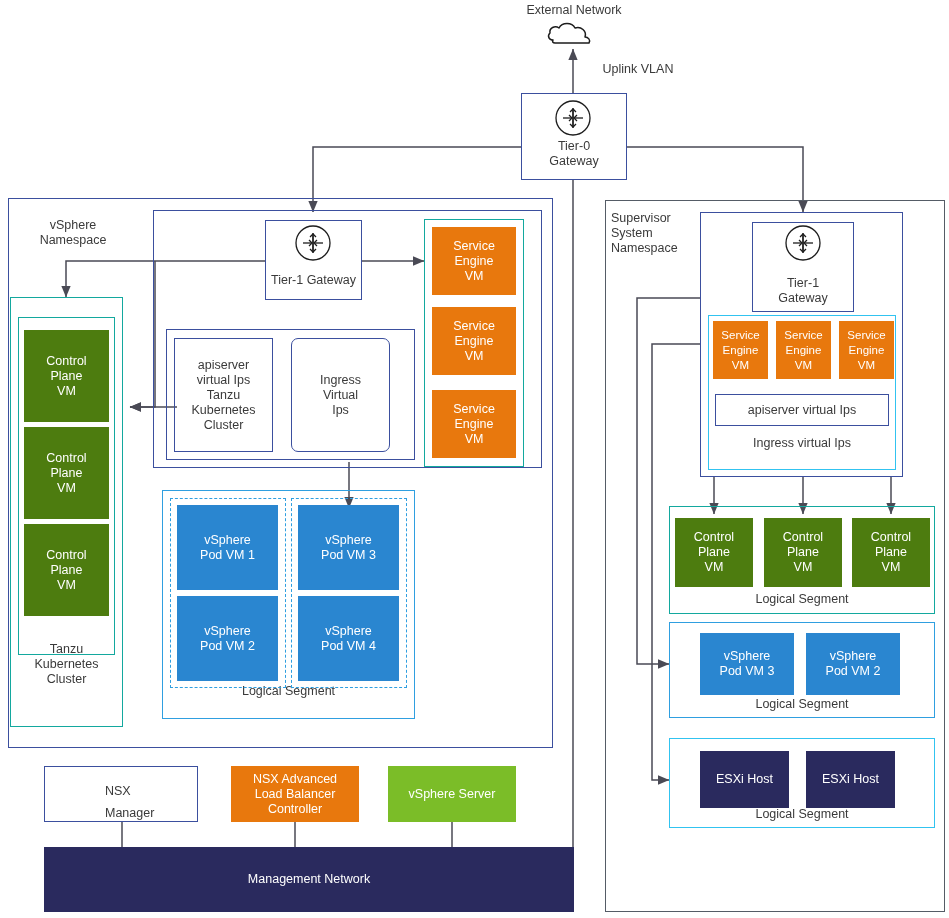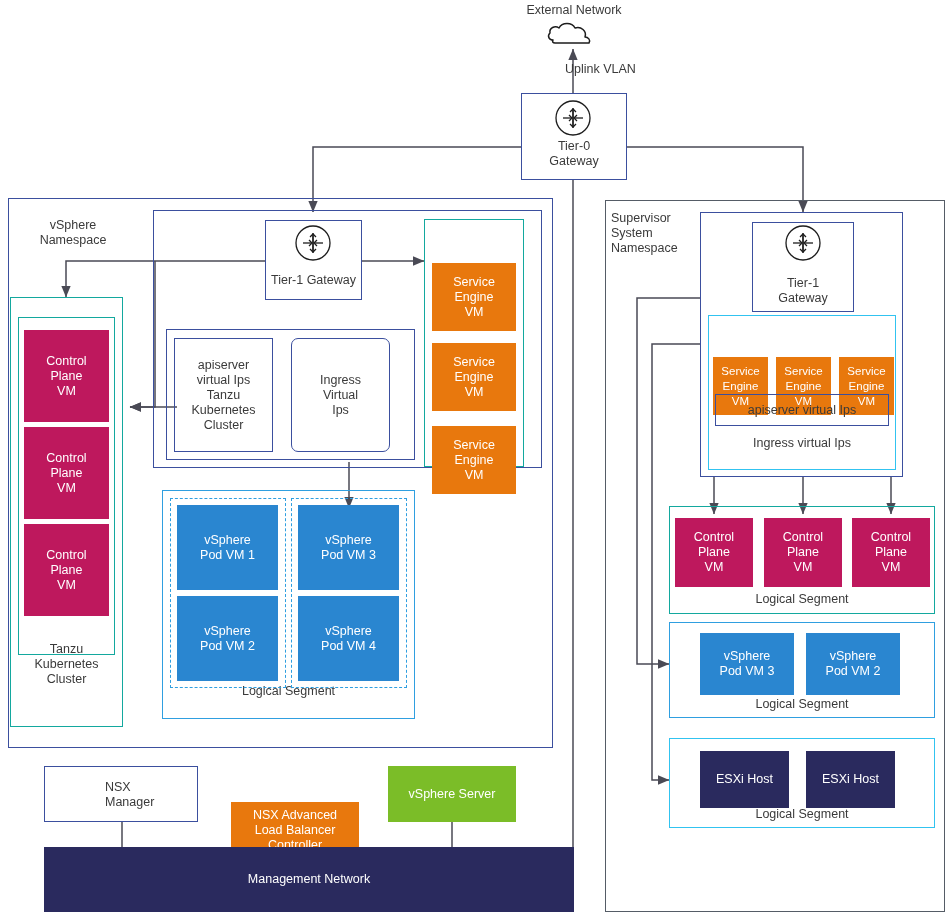--- a/index.html
+++ b/index.html
@@ -25,22 +25,22 @@
 
   
   .box { position: absolute; box-sizing: border-box; background: transparent; }
   .b-navy   { border: 1.4px solid #3b4f9e; }
   .b-gray   { border: 1.4px solid #555c66; }
   .b-teal   { border: 1.8px solid #13a89e; }
   .b-blue   { border: 1.6px solid #2f9fe0; }
   .b-ltblue { border: 1.6px solid #31c3f0; }
   .b-dashed { border: 1.8px dashed #2f9fe0; }
 
-  .fill-orange { background: #e8780d; border: none; margin-top: 36px; }
-  .fill-cyan   { background: #be185d; border: none; }
+  .fill-orange { background: #e8780d; border: none; }
+  .fill-cyan   { background: #4d7c0f; border: none; }
   .fill-blue   { background: #2a86d0; border: none; }
   .fill-navy   { background: #2a2a5e; border: none; }
   .fill-green  { background: #7bbd28; border: none; }
 
   .inner-txt {
     display: flex; align-items: center; justify-content: center;
     width: 100%; height: 100%;
     font-size: 12.5px; line-height: 15px;
     text-align: center; white-space: pre-line;
   }
@@ -151,21 +151,21 @@
       <line x1="66" y1="781" x2="66" y2="805"></line>
         <line x1="62" y1="789" x2="70" y2="789"></line>
       <line x1="75" y1="781" x2="75" y2="805"></line>
         <line x1="71" y1="797" x2="79" y2="797"></line>
       <line x1="84" y1="781" x2="84" y2="805"></line>
         <line x1="80" y1="788" x2="88" y2="788"></line>
     </g>
   </svg>
 
   <div class="lbl" style="left:489px; top:3px; width:170px;">External Network</div>
-  <div class="lbl" style="left:565px; top:62px; width:110px; text-align:left;">Uplink VLAN</div>
+  <div class="lbl" style="left:583px; top:62px; width:110px; text-align:center;">Uplink VLAN</div>
 
   <div class="box b-navy" style="left:521px; top:93px; width:106px; height:87px;">
     <div class="cap" style="top:45px;">Tier-0
 Gateway</div>
   </div>
 
   <div class="box b-navy" style="left:8px; top:198px; width:545px; height:550px;"></div>
   <div class="lbl" style="left:18px; top:218px; width:110px;">vSphere
 Namespace</div>
 
@@ -324,21 +324,21 @@
     <div class="cap" style="top:68px;">Logical Segment</div>
   </div>
   <div class="box fill-navy" style="left:700px; top:751px; width:89px; height:57px;">
     <div class="inner-txt t-white">ESXi Host</div>
   </div>
   <div class="box fill-navy" style="left:806px; top:751px; width:89px; height:57px;">
     <div class="inner-txt t-white">ESXi Host</div>
   </div>
 
   <div class="box b-navy" style="left:44px; top:766px; width:154px; height:56px; background:#ffffff;">
-    <div style="position:absolute; left:60px; top:13px; width:90px; font-size:12.5px; line-height:15px; color:#3a3a3a; text-align:left; white-space:pre-line;">NSX
+    <div style="position:absolute; left:60px; top:13px; width:90px; font-size:12.5px; line-height:22px; color:#3a3a3a; text-align:left; white-space:pre-line;">NSX
 Manager</div>
   </div>
 
   <div class="box fill-orange" style="left:231px; top:766px; width:128px; height:56px;">
     <div class="inner-txt t-white">NSX Advanced
 Load Balancer
 Controller</div>
   </div>
 
   <div class="box fill-green" style="left:388px; top:766px; width:128px; height:56px;">

